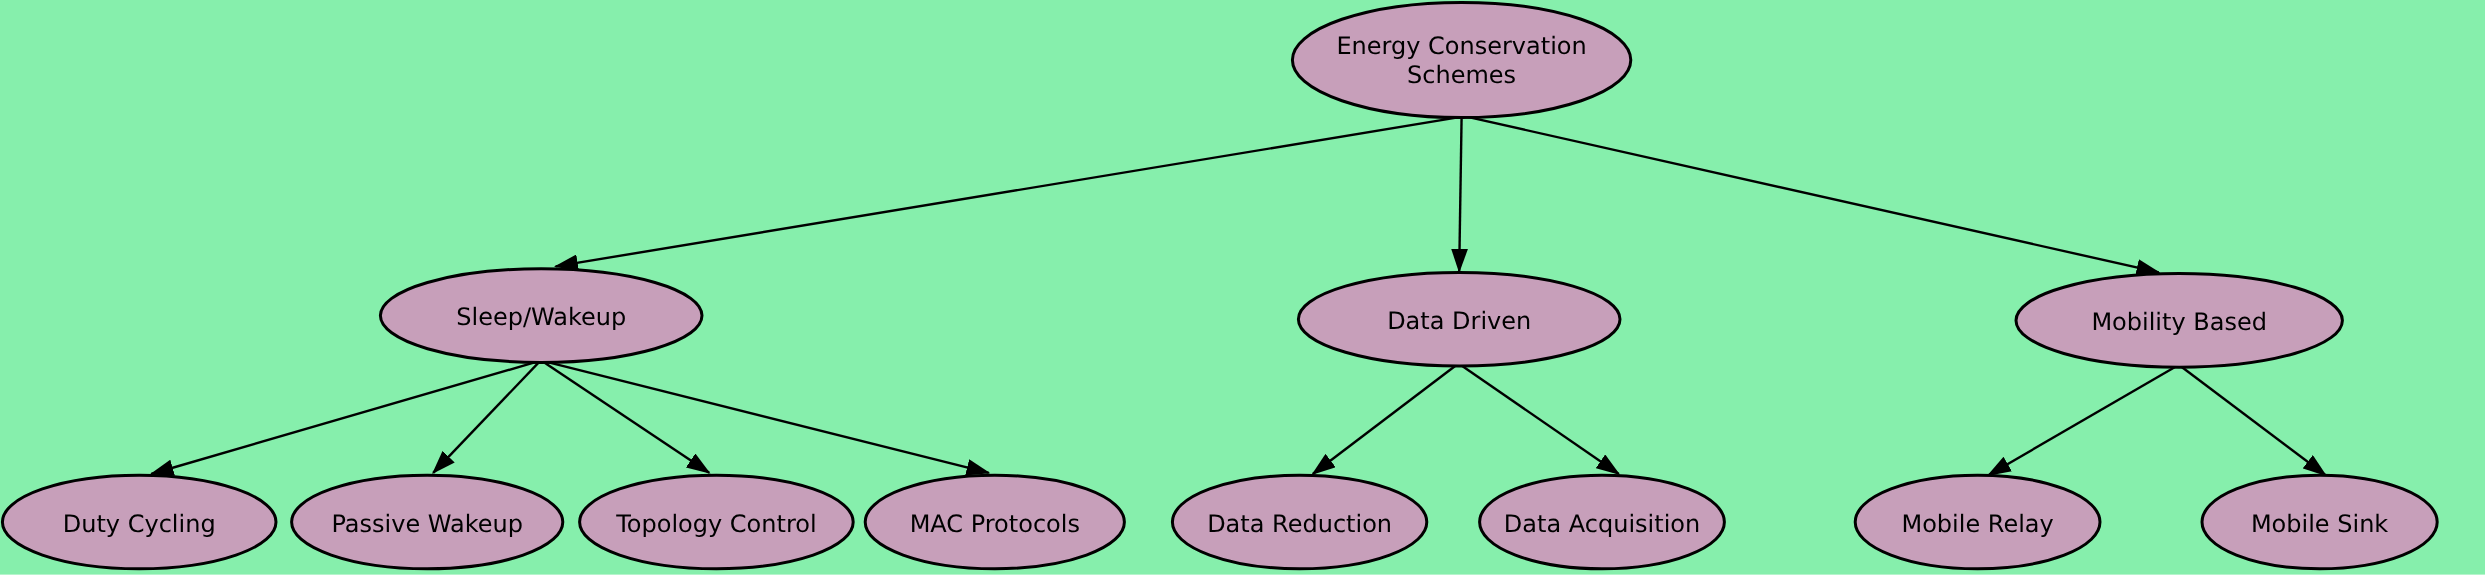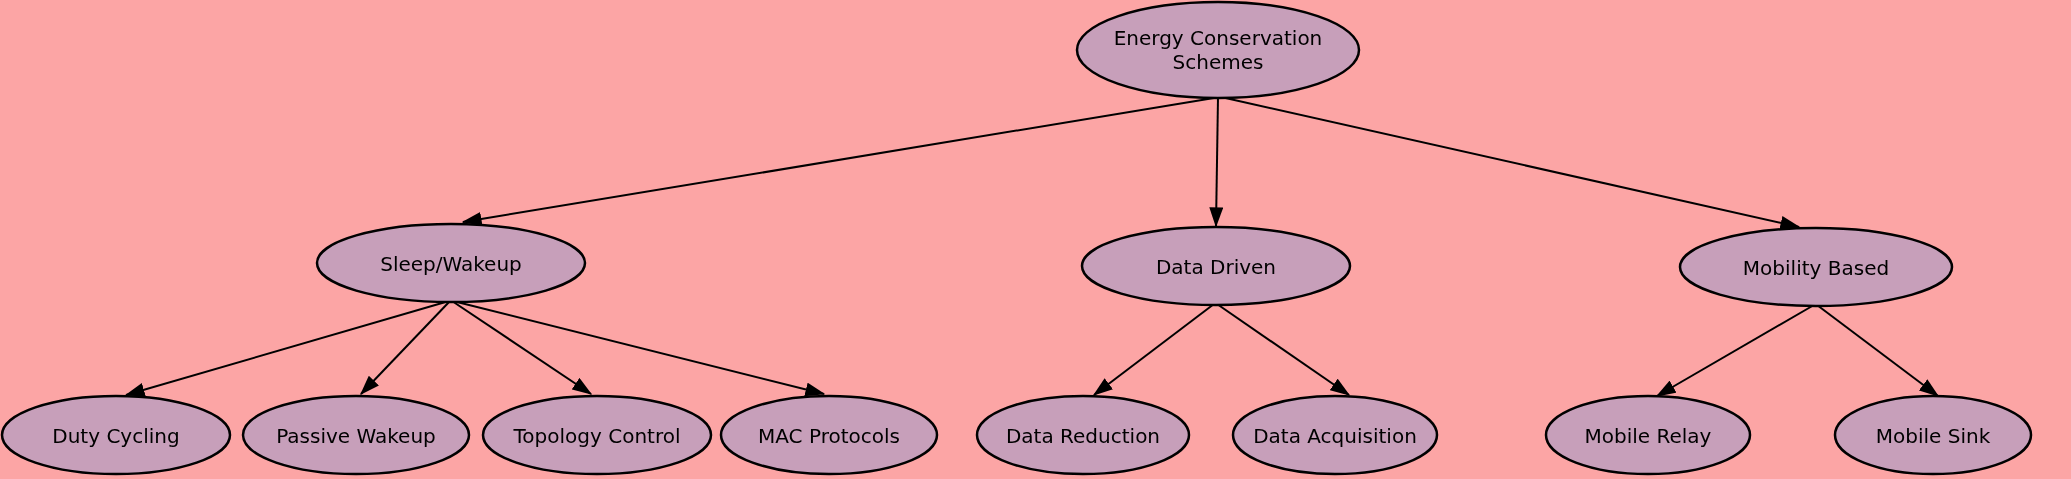--- a/index.html
+++ b/index.html
@@ -4,21 +4,21 @@
 <style>
   html, body {
     margin: 0;
     padding: 0;
     background: #ffffff;
   }
   .page {
     position: relative;
     width: 2071px;
     height: 479px;
-    background: #fca5a5;
+    background: #86efac;
     overflow: hidden;
     font-family: "DejaVu Sans", sans-serif;
   }
   svg text {
     font-family: "DejaVu Sans", sans-serif;
     font-size: 20px;
     fill: #000000;
   }
   svg ellipse {
     stroke: #000000;

